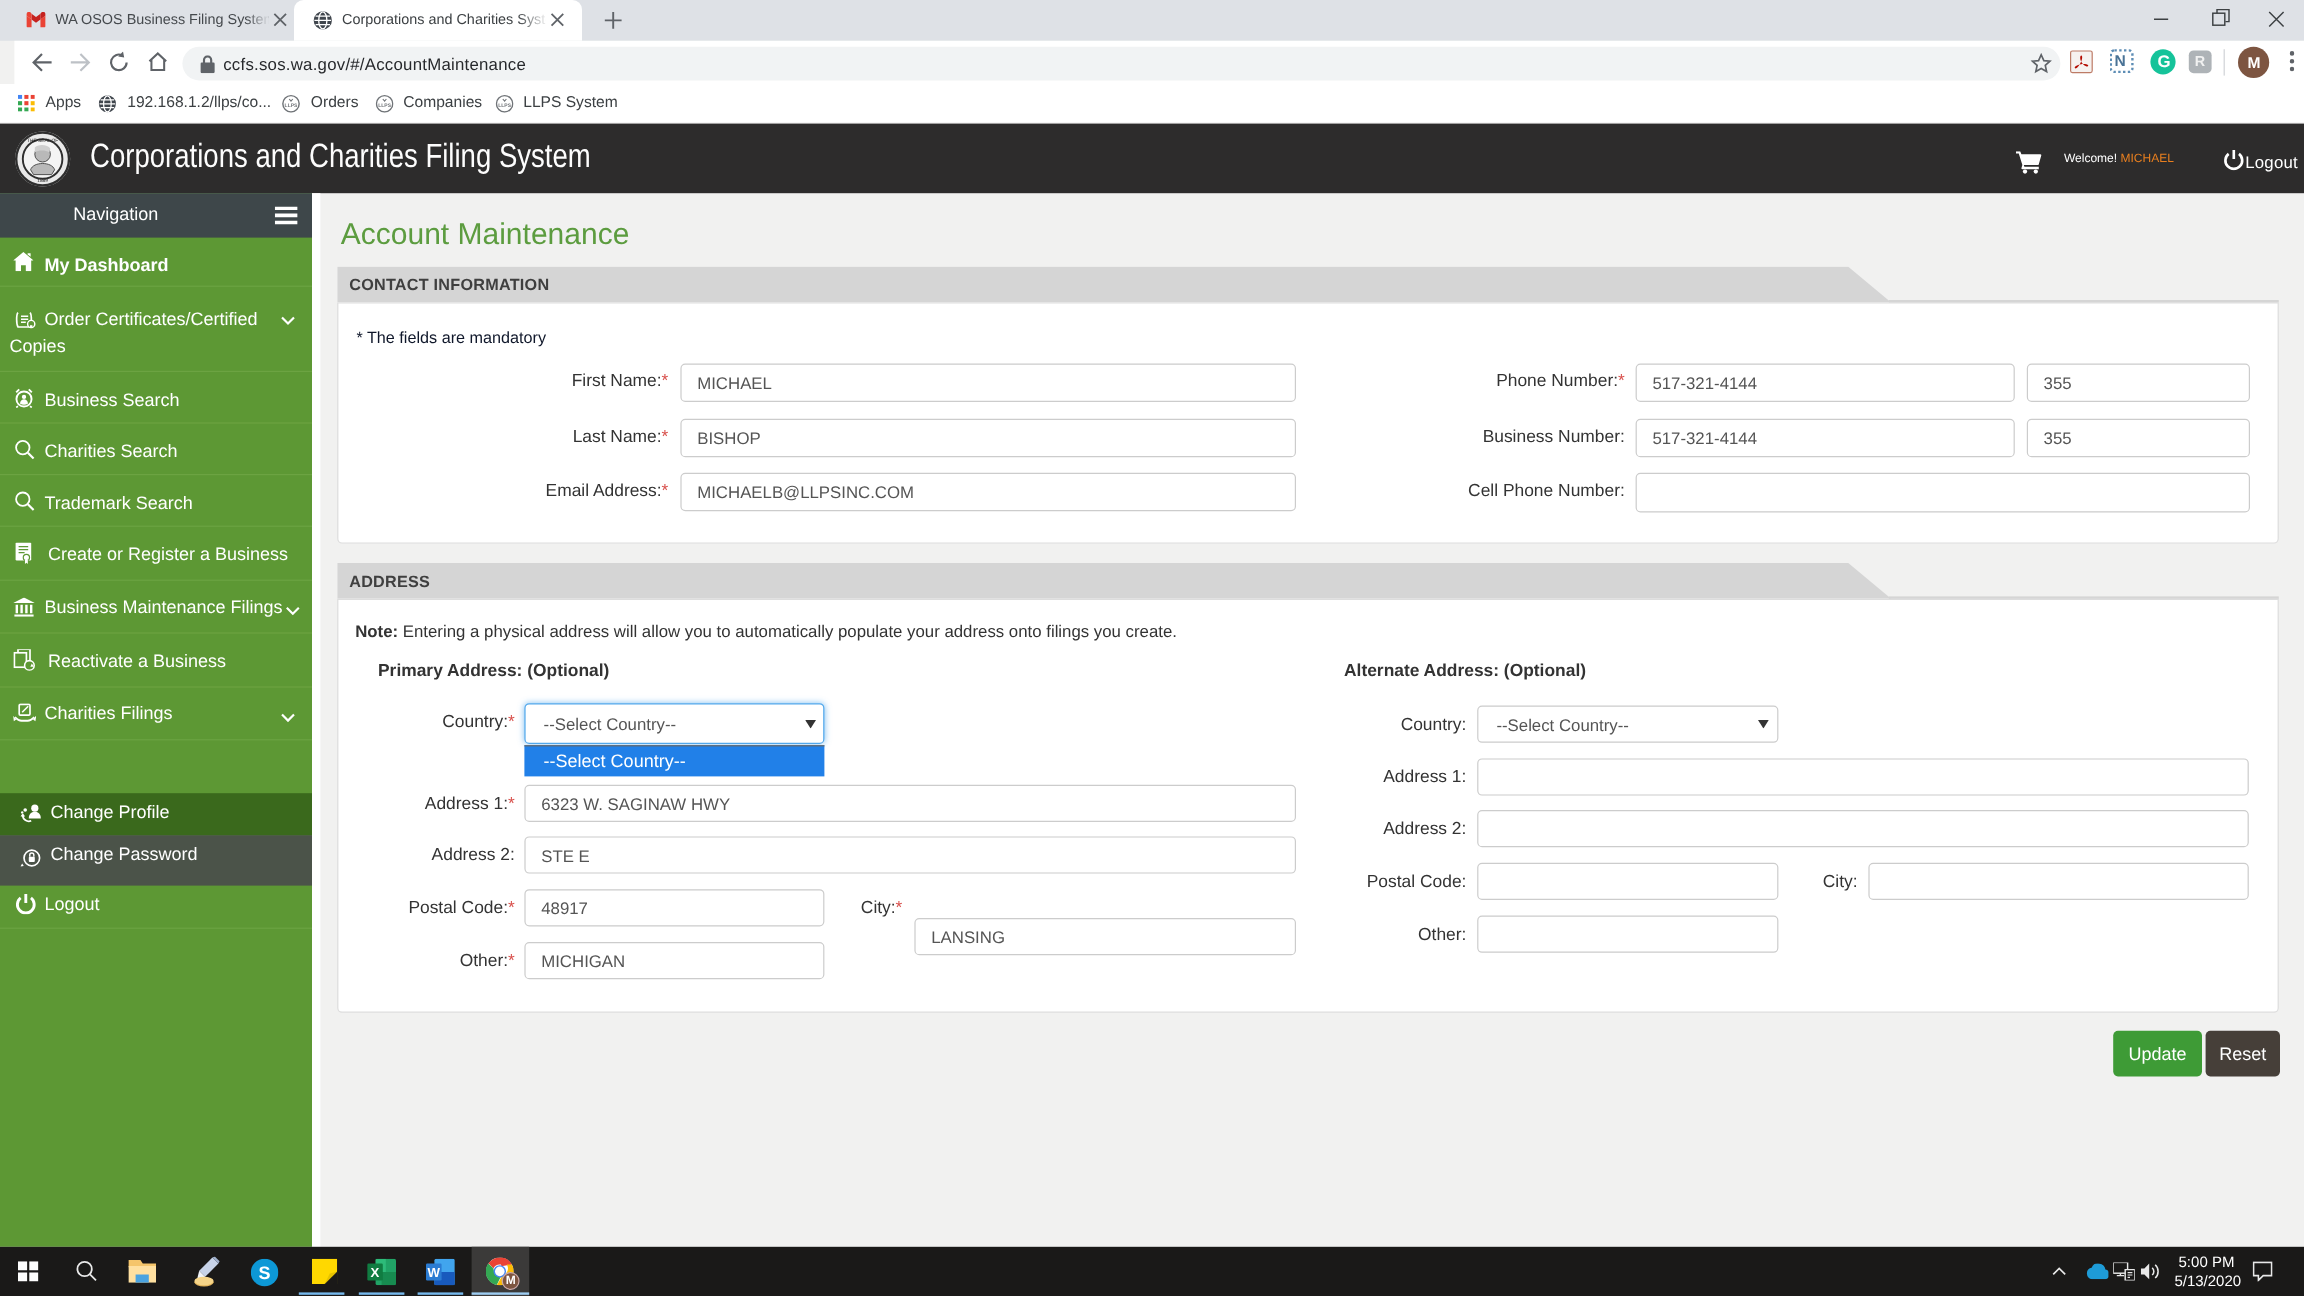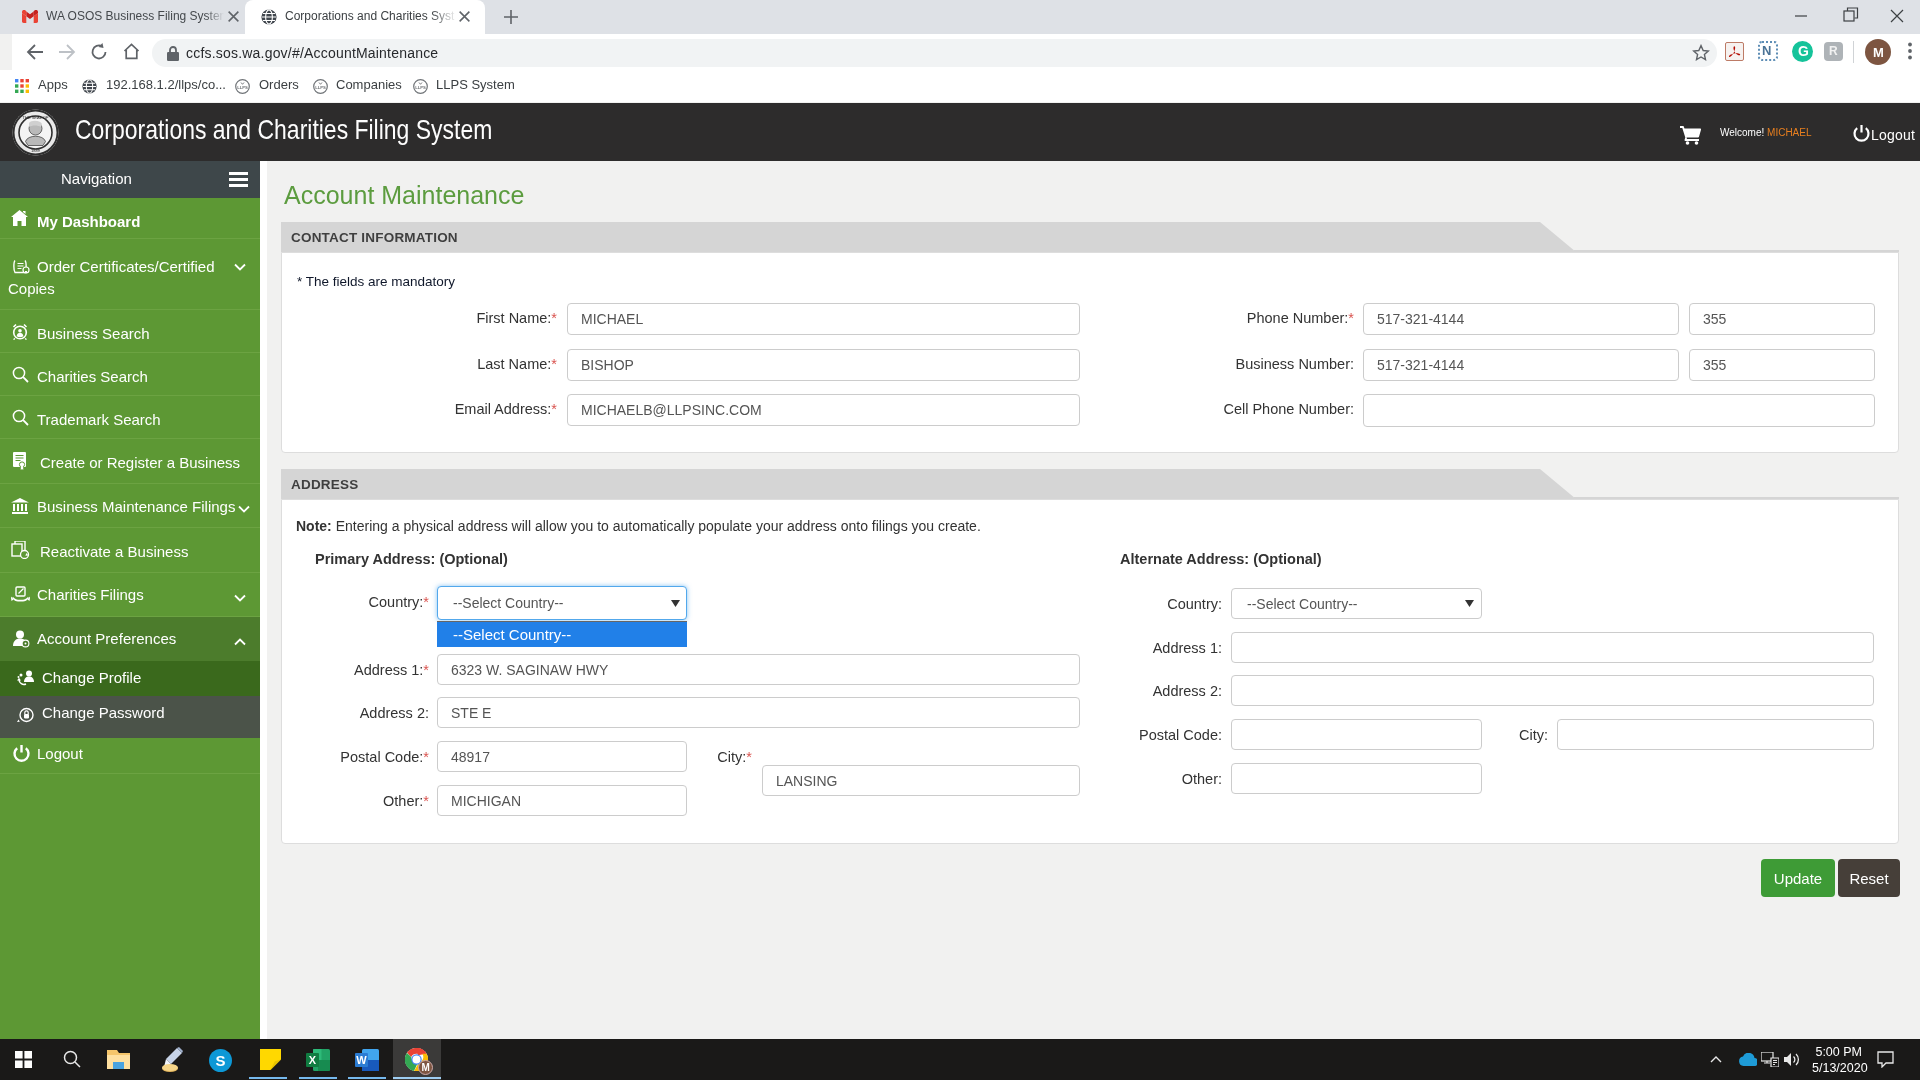--- a/index.html
+++ b/index.html
@@ -285,32 +285,20 @@
           <rect x="5" y="1" width="9" height="9" rx="1" fill="none" stroke="#fff" stroke-width="1.4"></rect>
           <path stroke="#fff" stroke-width="1.3" d="M12.5 2.5l-5 5"></path>
           <path fill="#fff" d="M1 12c2 2.5 4 3.5 6 3.5h5c2 0 4-1 6-3.5l-1-1c-2 2-3.5 2.7-5 2.7H7c-1.5 0-3-.7-5-2.7z"></path>
           <path fill="#fff" d="M0 10.5l2.5 3-2 1.5L0 12zM19 10.5l-2.5 3 2 1.5L19 12z"></path>
         </svg>
       <div class="lbl" style="top:13px;">Charities Filings</div>
       <svg class="chev" style="top:21px;" width="12" height="8" viewBox="0 0 12 8">
           <path fill="none" stroke="#fff" stroke-width="1.8" d="M1 1.5l5 5 5-5"></path>
         </svg>
     </div>
-    <div class="mi" style="top:456px;height:44px;background:#4c7c2c;border-bottom:none;">
-      <svg style="left:12px;top:13px" width="18" height="18" viewBox="0 0 18 18">
-          <circle cx="8" cy="4.5" r="4" fill="#fff"></circle>
-          <path fill="#fff" d="M1 16c0-5 3-7.5 7-7.5s7 2.5 7 7.5z"></path>
-          <circle cx="13.5" cy="13.5" r="3.4" fill="#4c7c2c" stroke="#fff" stroke-width="1.1"></circle>
-          <circle cx="13.5" cy="13.5" r="1" fill="#fff"></circle>
-        </svg>
-      <div class="lbl" style="top:13px;">Account Preferences</div>
-      <svg class="chev" style="top:21px;" width="12" height="8" viewBox="0 0 12 8">
-          <path fill="none" stroke="#fff" stroke-width="1.8" d="M1 6.5l5-5 5 5"></path>
-        </svg>
-    </div>
     <div class="mi" style="top:500px;height:35px;background:#3a691c;border-bottom:none;">
       <svg style="left:17px;top:9px" width="18" height="17" viewBox="0 0 18 17">
           <circle cx="12" cy="3.5" r="3" fill="#fff"></circle>
           <path fill="#fff" d="M7 12c0-3.5 2-5.5 5-5.5s5 2 5 5.5z"></path>
           <path fill="none" stroke="#fff" stroke-width="1.5" d="M9 14a5 5 0 0 1-7-4.5"></path>
           <path fill="#fff" d="M0 10.5l2-2.8 2 2.8z"></path>
           <circle cx="4" cy="5" r="1.5" fill="#fff"></circle>
           <circle cx="1.5" cy="7" r="1" fill="#fff"></circle>
         </svg>
       <div class="lbl" style="top:8px;left:42px;">Change Profile</div>

